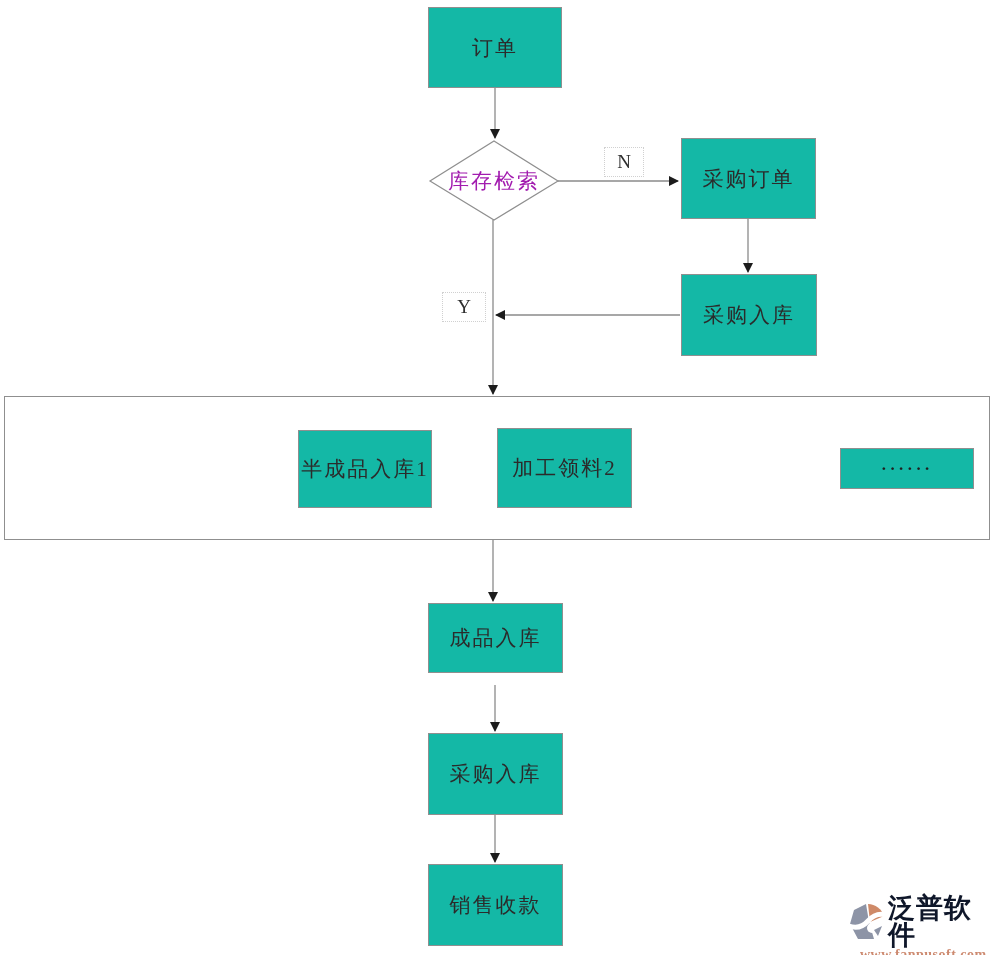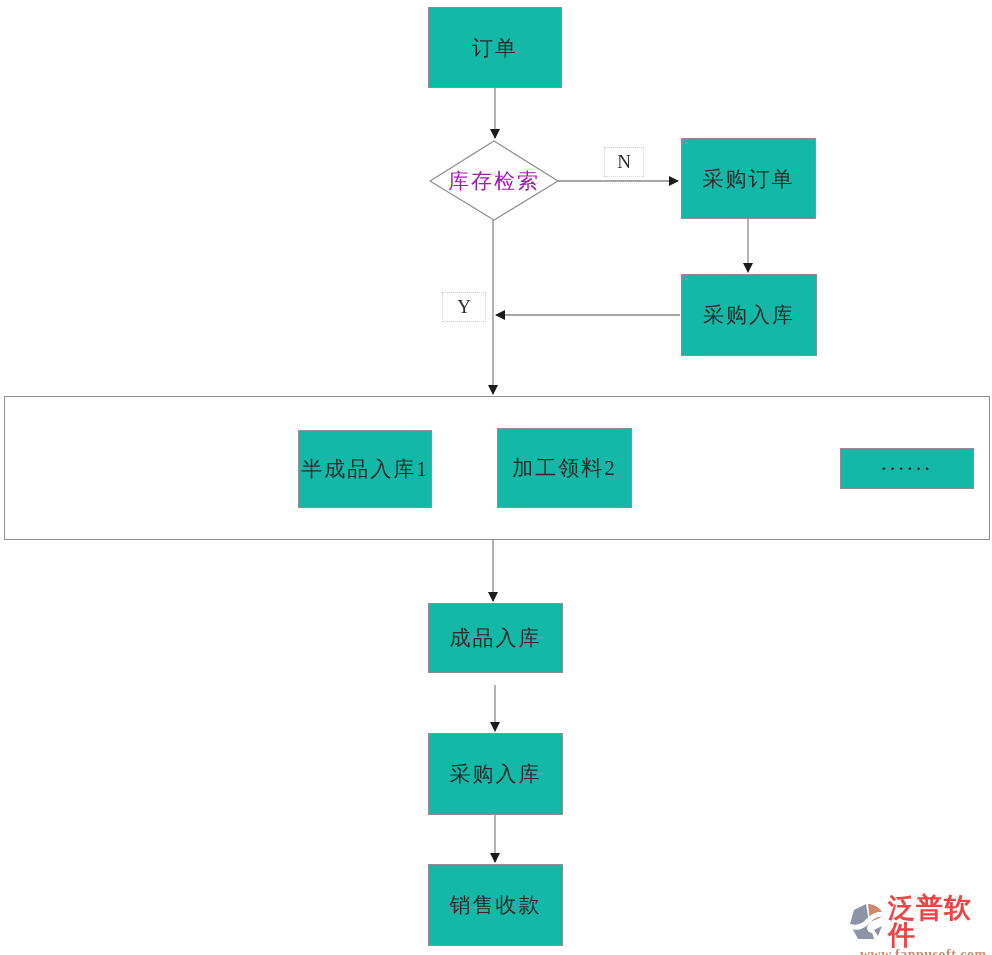--- a/index.html
+++ b/index.html
@@ -84,21 +84,21 @@
     height: 58px;
     z-index: 4;
   }
   #watermark .wm-row {
     display: flex;
     align-items: center;
   }
   .wm-brand {
     font-size: 27px;
     font-weight: bold;
-    color: #ef4444;
+    color: #0f172a;
     letter-spacing: 1px;
     line-height: 1;
     margin-left: 2px;
   }
   .wm-url {
     font-size: 14px;
     font-weight: bold;
     color: #cd8a70;
     letter-spacing: 0.5px;
     margin-top: -2px;

